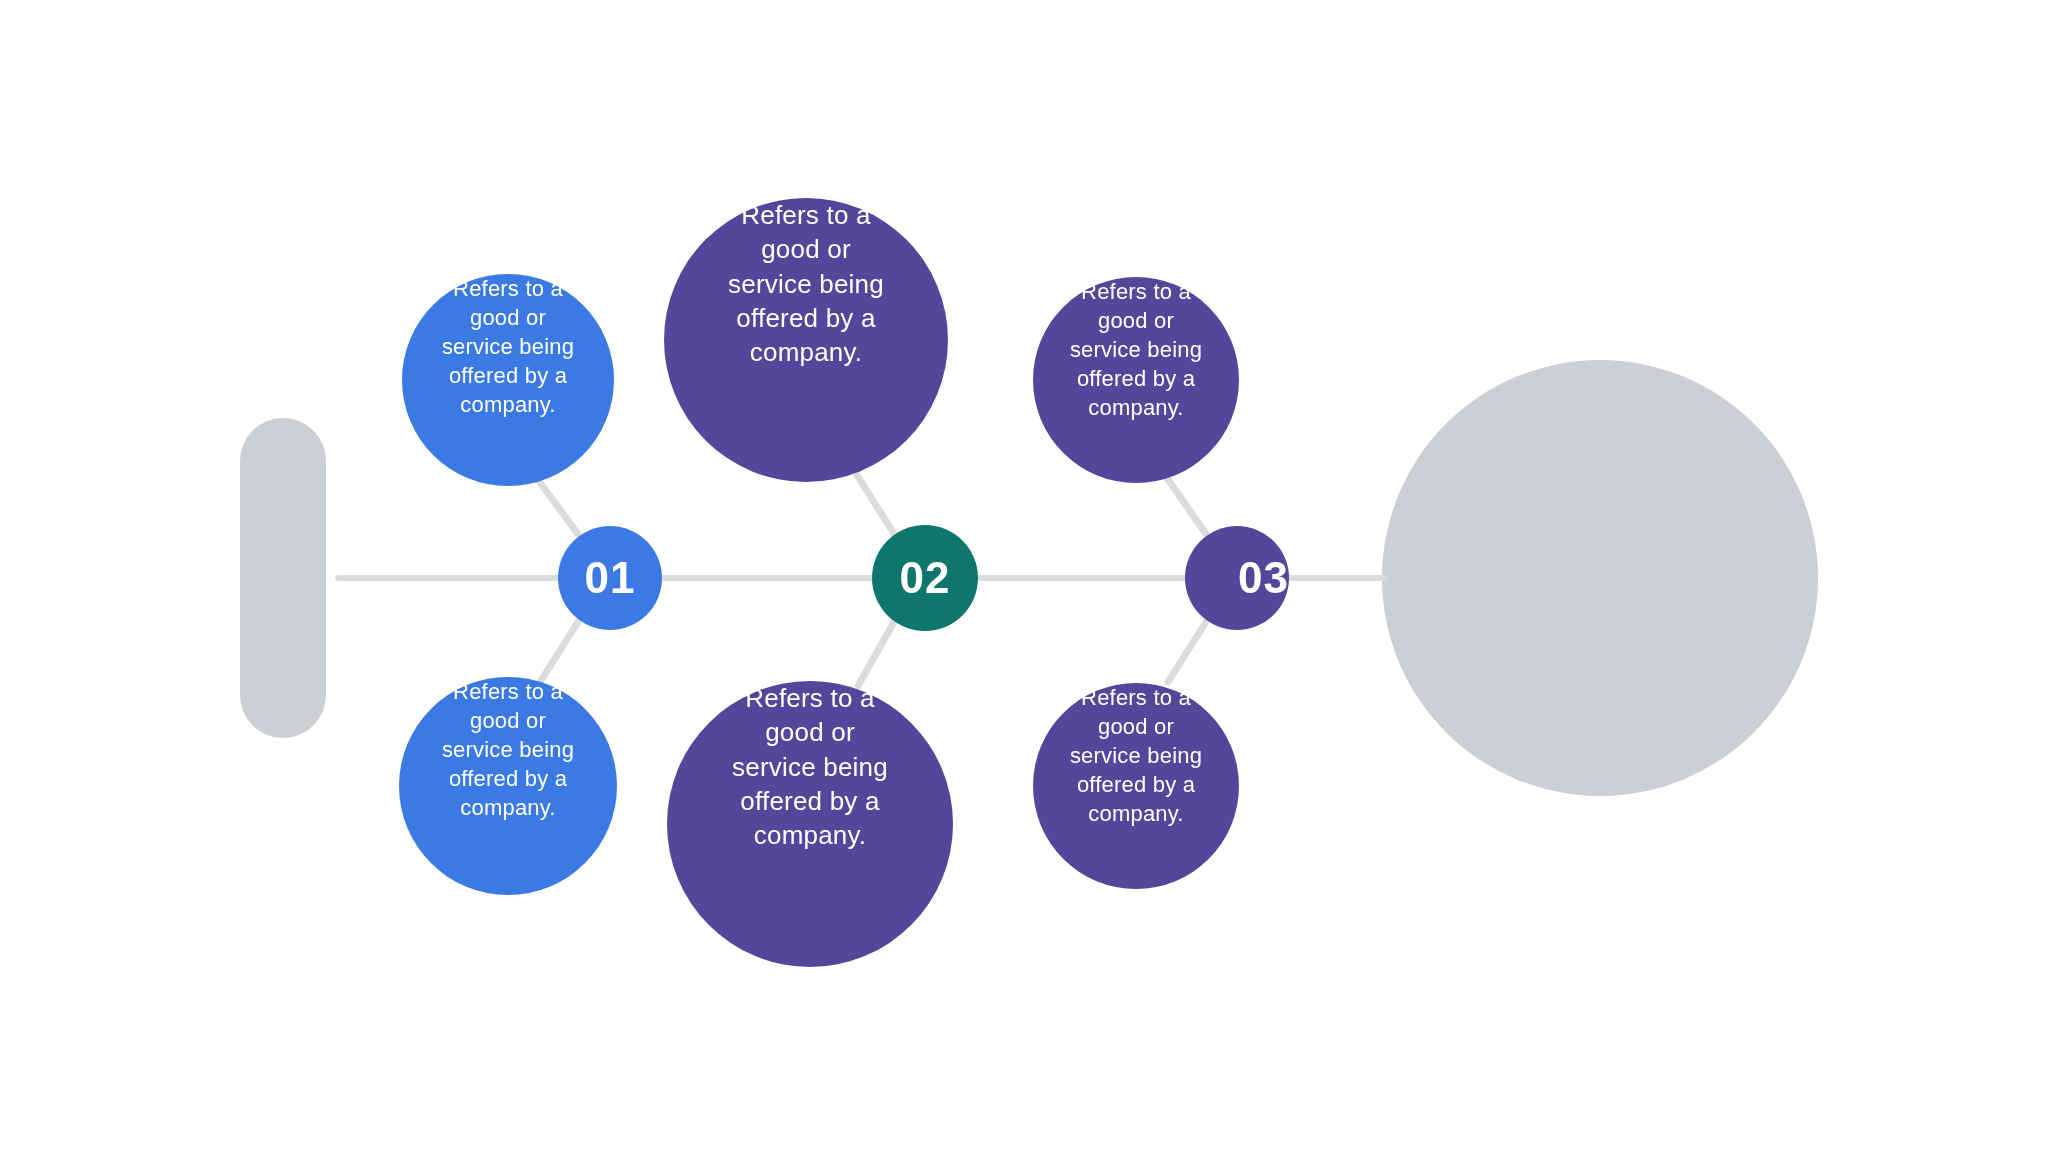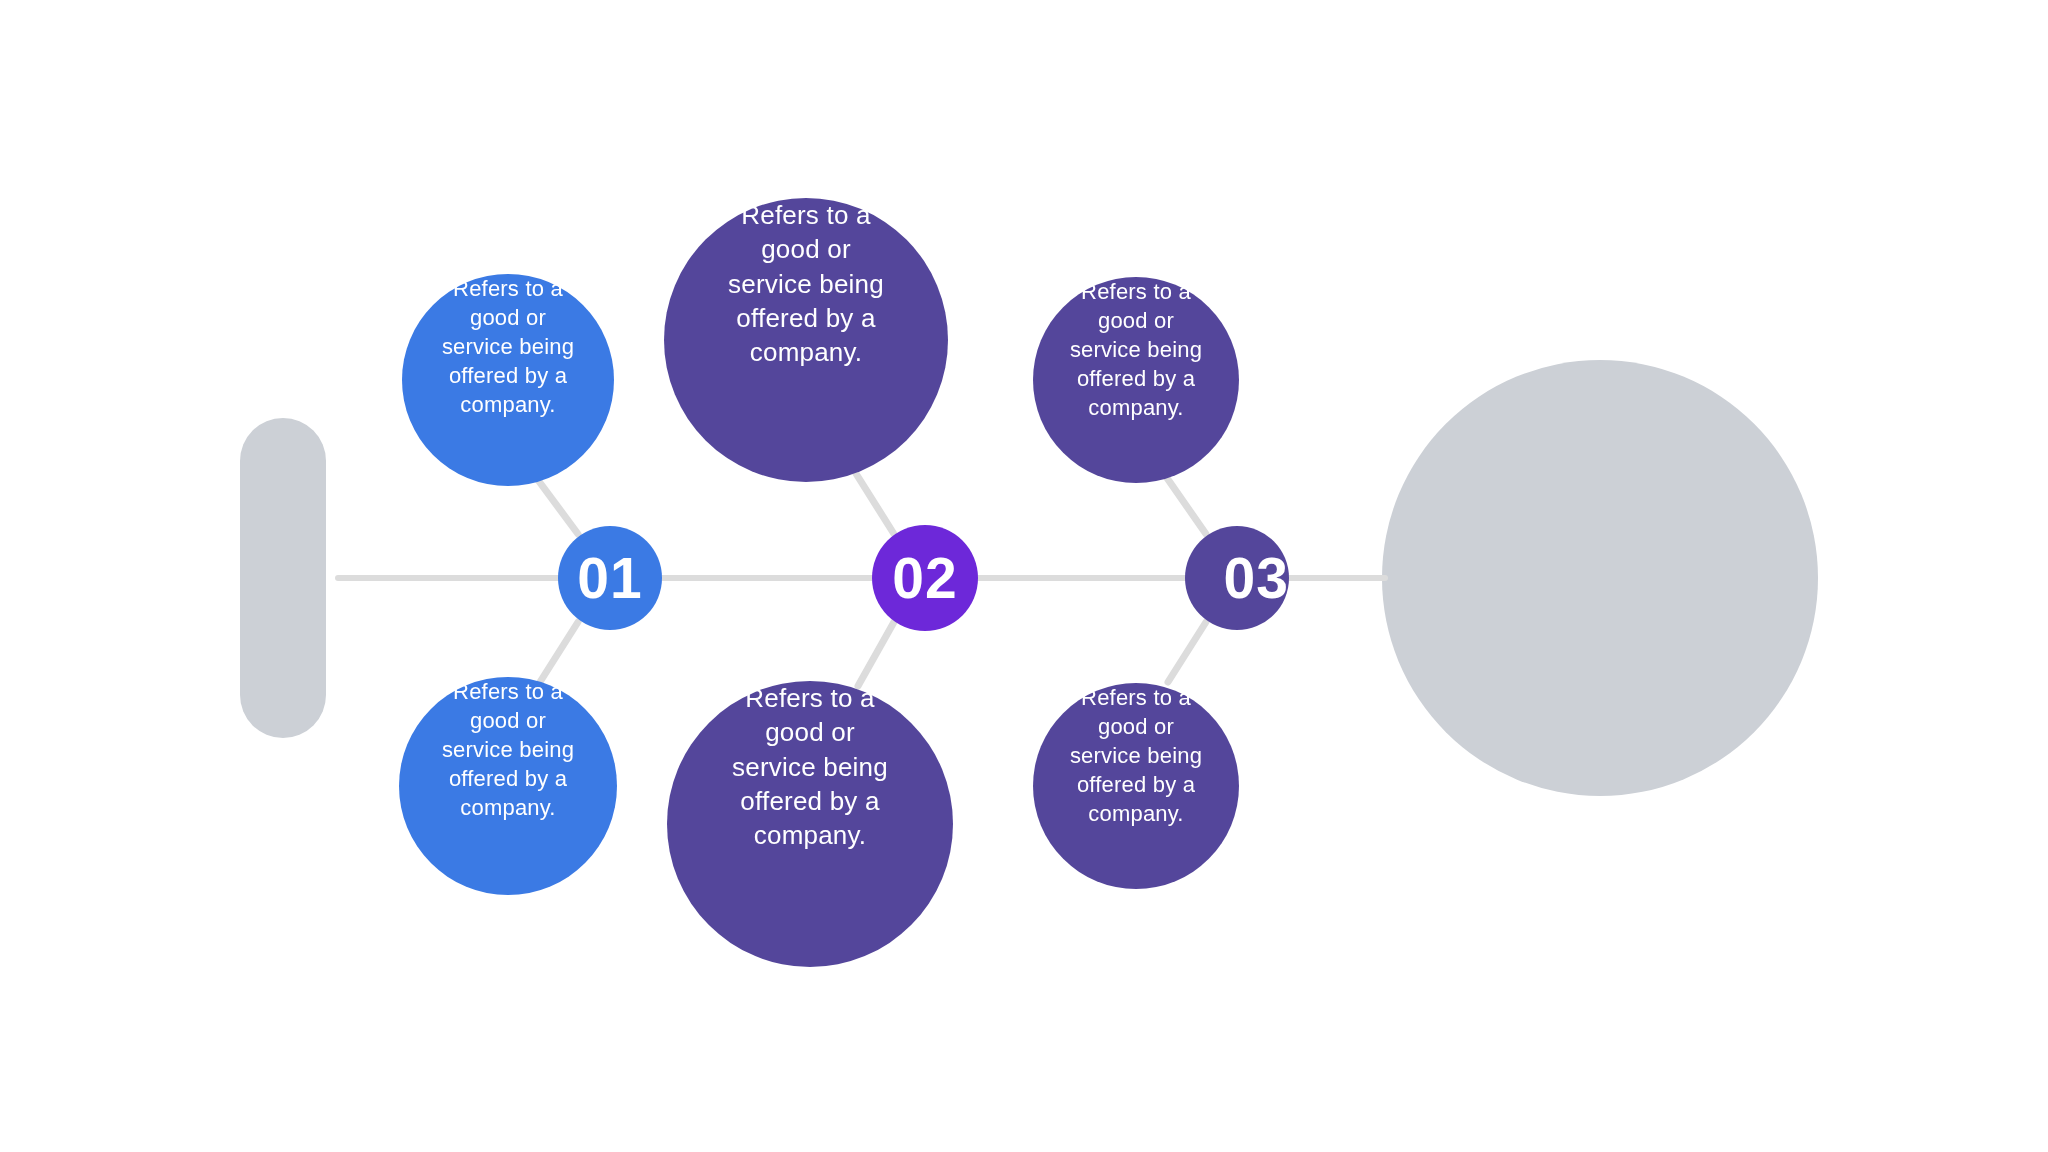--- a/index.html
+++ b/index.html
@@ -52,21 +52,21 @@
   
   .badge {
     position: absolute;
     border-radius: 50%;
     display: flex;
     align-items: center;
     justify-content: center;
   }
   .badge-label {
     color: #ffffff;
-    font-size: 57px;
+    font-size: 44px;
     font-weight: 700;
     letter-spacing: 1px;
     line-height: 1;
   }
 
   
   .gray-pill {
     position: absolute;
     background: #ccd0d6;
   }
@@ -122,21 +122,21 @@
 offered by a
 company.</div>
       </div>
       <div class="bubble" style="left: 667px; top: 681px; width: 286px; height: 286px; background: rgb(84, 70, 155);">
         <div class="bubble-text" style="font-size: 26px;">Refers to a
 good or
 service being
 offered by a
 company.</div>
       </div>
-      <div class="badge" style="left: 872px; top: 525px; width: 106px; height: 106px; background: #6d28d9;">
+      <div class="badge" style="left: 872px; top: 525px; width: 106px; height: 106px; background: #0f766e;">
         <span class="badge-label">02</span>
       </div>
       <div class="bubble" style="left: 1033px; top: 277px; width: 206px; height: 206px; background: rgb(84, 70, 155);">
         <div class="bubble-text" style="font-size: 22px;">Refers to a
 good or
 service being
 offered by a
 company.</div>
       </div>
       <div class="bubble" style="left: 1033px; top: 683px; width: 206px; height: 206px; background: rgb(84, 70, 155);">

